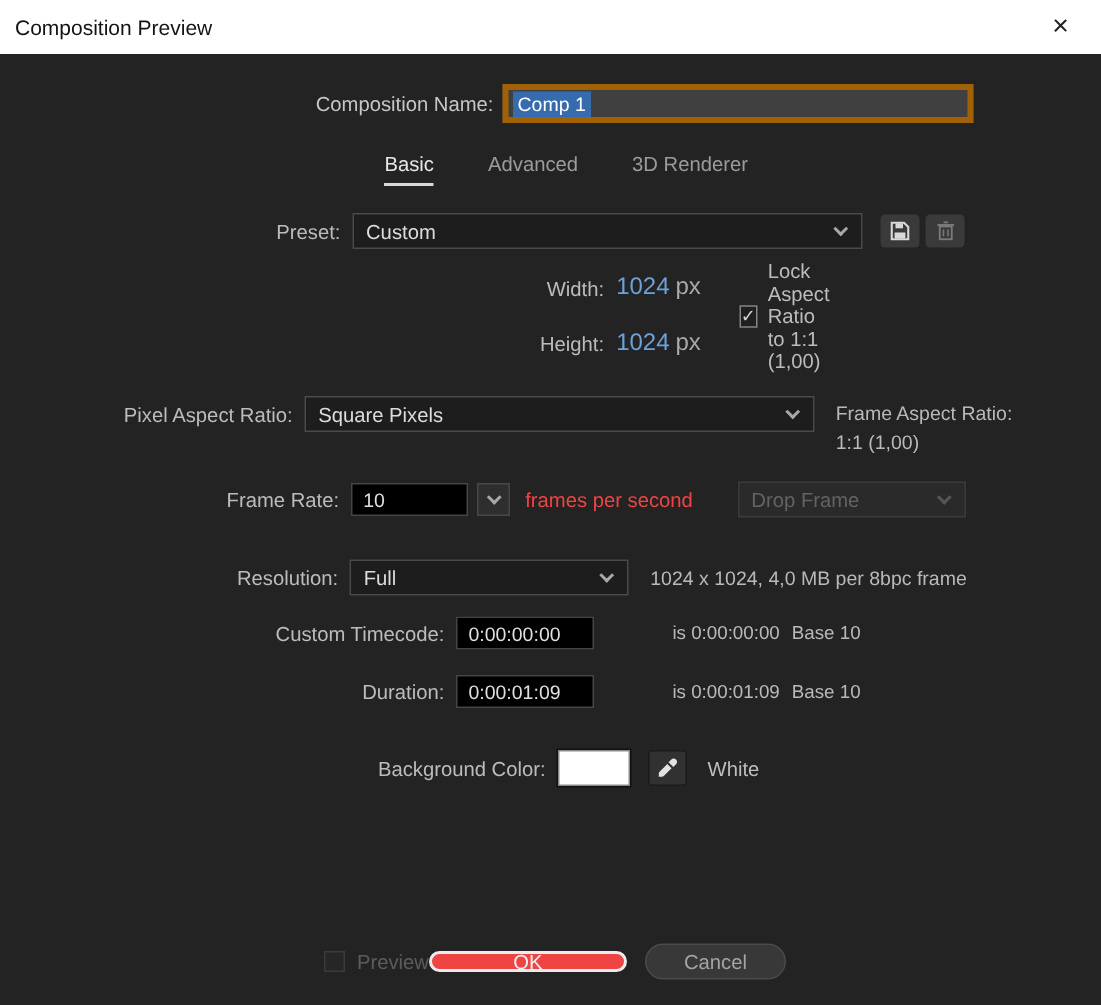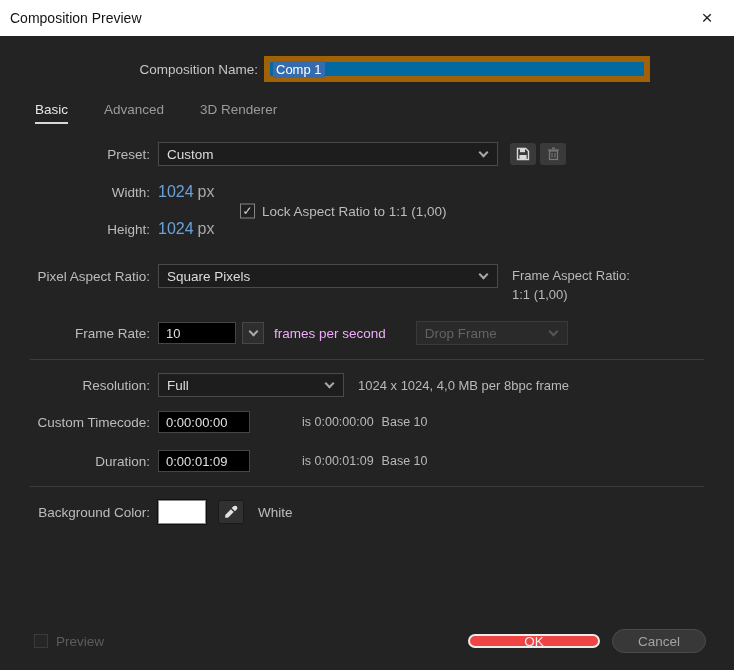--- a/index.html
+++ b/index.html
@@ -13,29 +13,29 @@
   
   .titlebar {
     height:36px; background:#ffffff; color:#141414; display:flex;
     align-items:center; padding:0 10px; font-size:14px; flex:0 0 auto;
   }
   .titlebar .close {
     margin-left:auto; width:34px; height:36px; display:flex; align-items:center;
     justify-content:center; font-size:19px; color:#222; cursor:default;
   }
   
-  .bodyarea { flex:1; display:flex; flex-direction:column; padding:0 14px; color:#bcbcbc; }
+  .bodyarea { flex:1; display:flex; flex-direction:column; padding:0 14px; color:#bcbcbc;align-items:center; }
   .flabel { width:136px; text-align:right; margin-right:8px; color:#bcbcbc; font-size:13.5px; flex:0 0 auto; }
   .row { display:flex; align-items:center; }
 
   
   .name-row { margin-top:20px; height:26px; }
   .name-row .nlabel { width:244px; text-align:right; margin-right:6px; font-size:13.5px; color:#c6c6c6; }
   .name-input {
-    width:386px; height:26px; background:#0369a1; border:6px solid #a16207;
+    width:314px; height:26px; background:#404040; border:4px solid #a16207;
     display:flex; align-items:center; padding:0 3px; font-size:13px;
   }
   .name-input .selected { background:#366cae; color:#ffffff; padding:1px 3px; }
 
   
   .tabs { margin-top:20px; margin-left:21px; display:flex; gap:36px; font-size:13.5px; height:22px; }
   .tab { color:#9b9b9b; padding-bottom:5px; }
   .tab.active { color:#e6e6e6; border-bottom:2px solid #d8d8d8; }
 
   
@@ -80,21 +80,21 @@
   .par-row { margin-top:18px; align-items:center; }
   .fa-block { margin-left:14px; font-size:13px; color:#b9b9b9; line-height:19px; transform:translateY(9px); }
 
   .fr-row { margin-top:26px; height:24px; }
   .fr-input { width:78px; }
   .fr-chev-btn {
     width:22px; height:22px; background:#2e2e2e; border:1px solid #474747; margin-left:6px;
     display:flex; align-items:center; justify-content:center;
   }
   .fr-chev-btn .chev { margin:-3px 0 0 0; }
-  .fr-suffix { margin-left:10px; font-size:13.5px; color:#f0abfc; }
+  .fr-suffix { margin-left:10px; font-size:13.5px; color:#ef4444; }
   .dropframe { width:152px; margin-left:30px; }
 
   .divider { border-top:1px solid #3d3d3d; margin:14px 16px 0 16px; }
 
   .res-row { margin-top:13px; height:24px; }
   .res-dd { width:186px; }
   .res-info { margin-left:14px; font-size:13px; color:#b9b9b9; }
 
   .tc-row { margin-top:14px; height:22px; }
   .tc-row.dur { margin-top:17px; }

